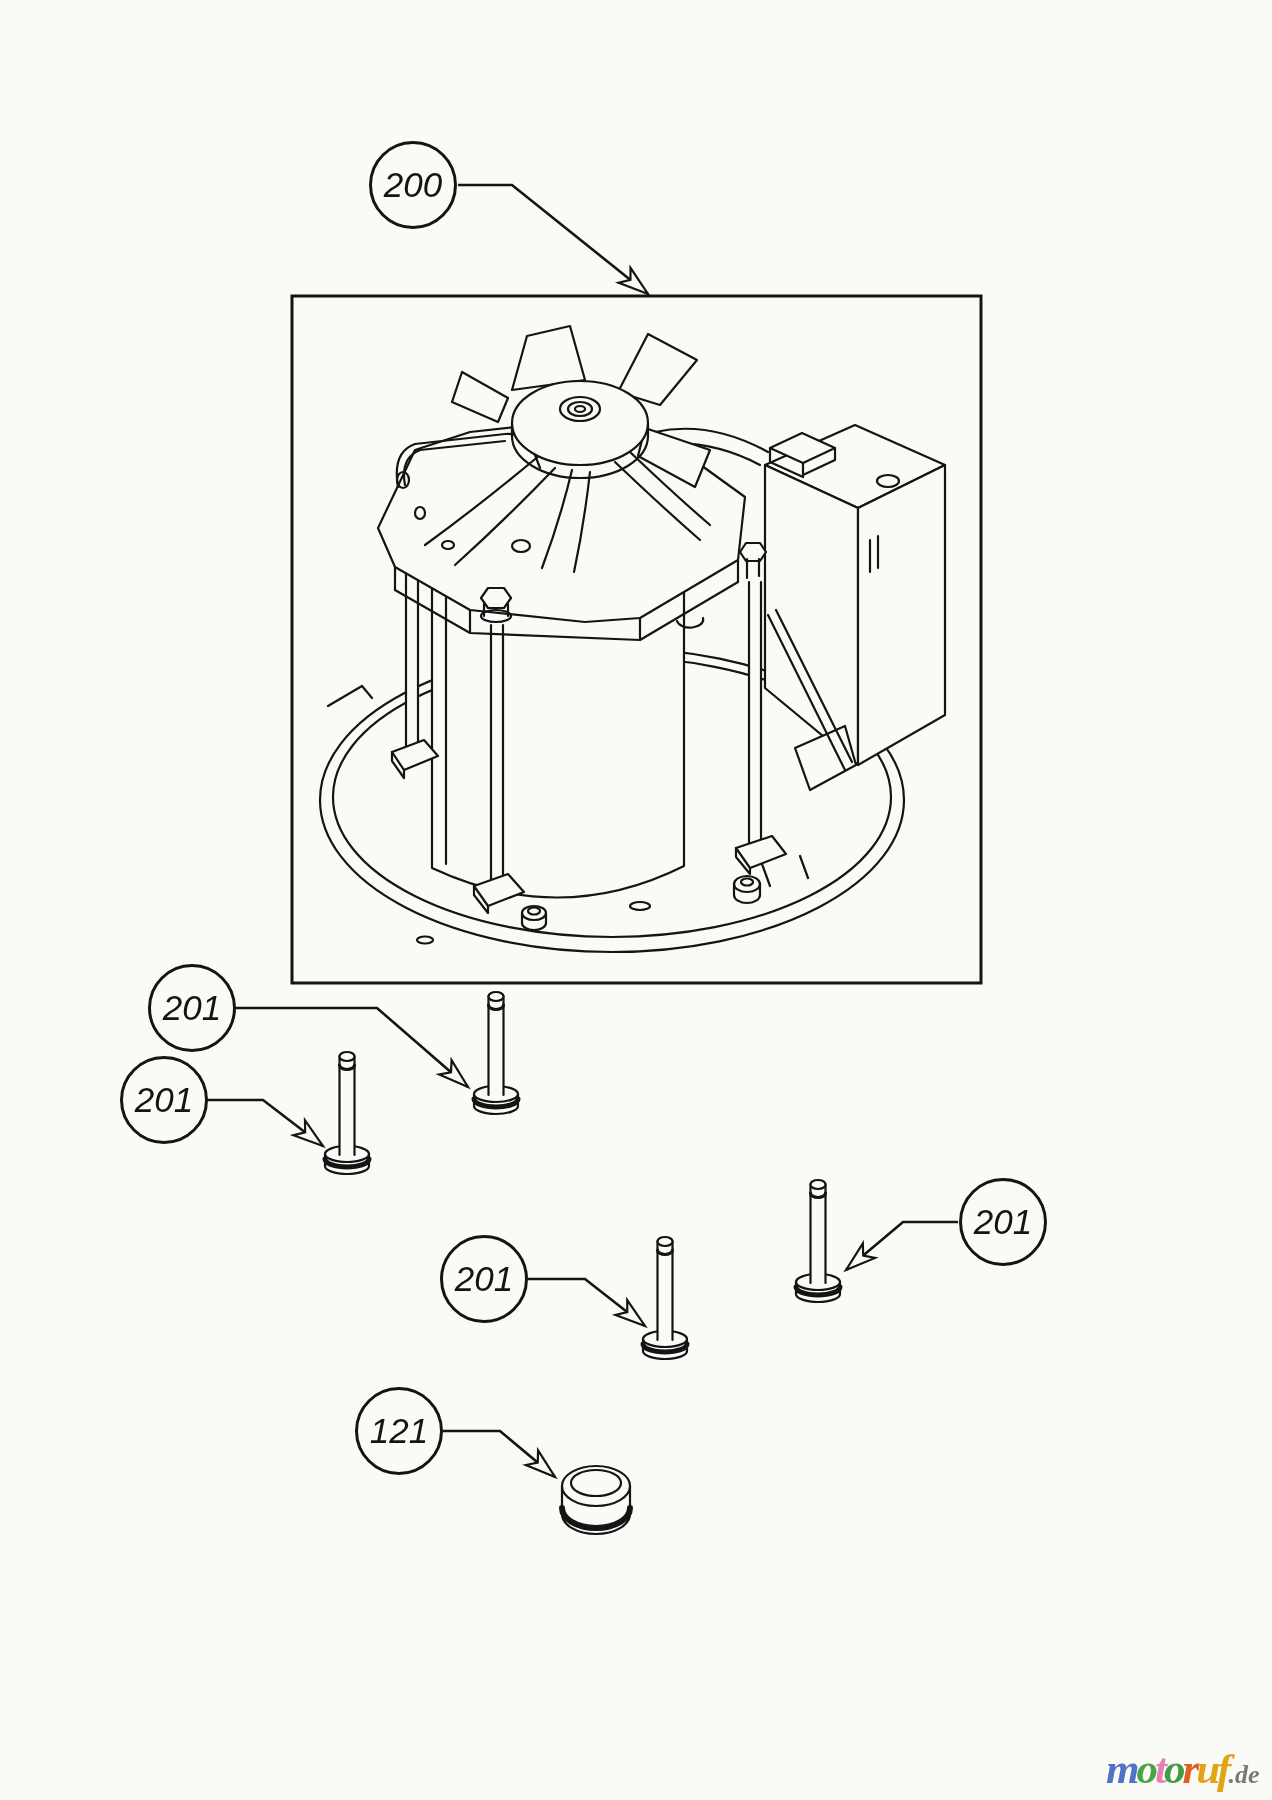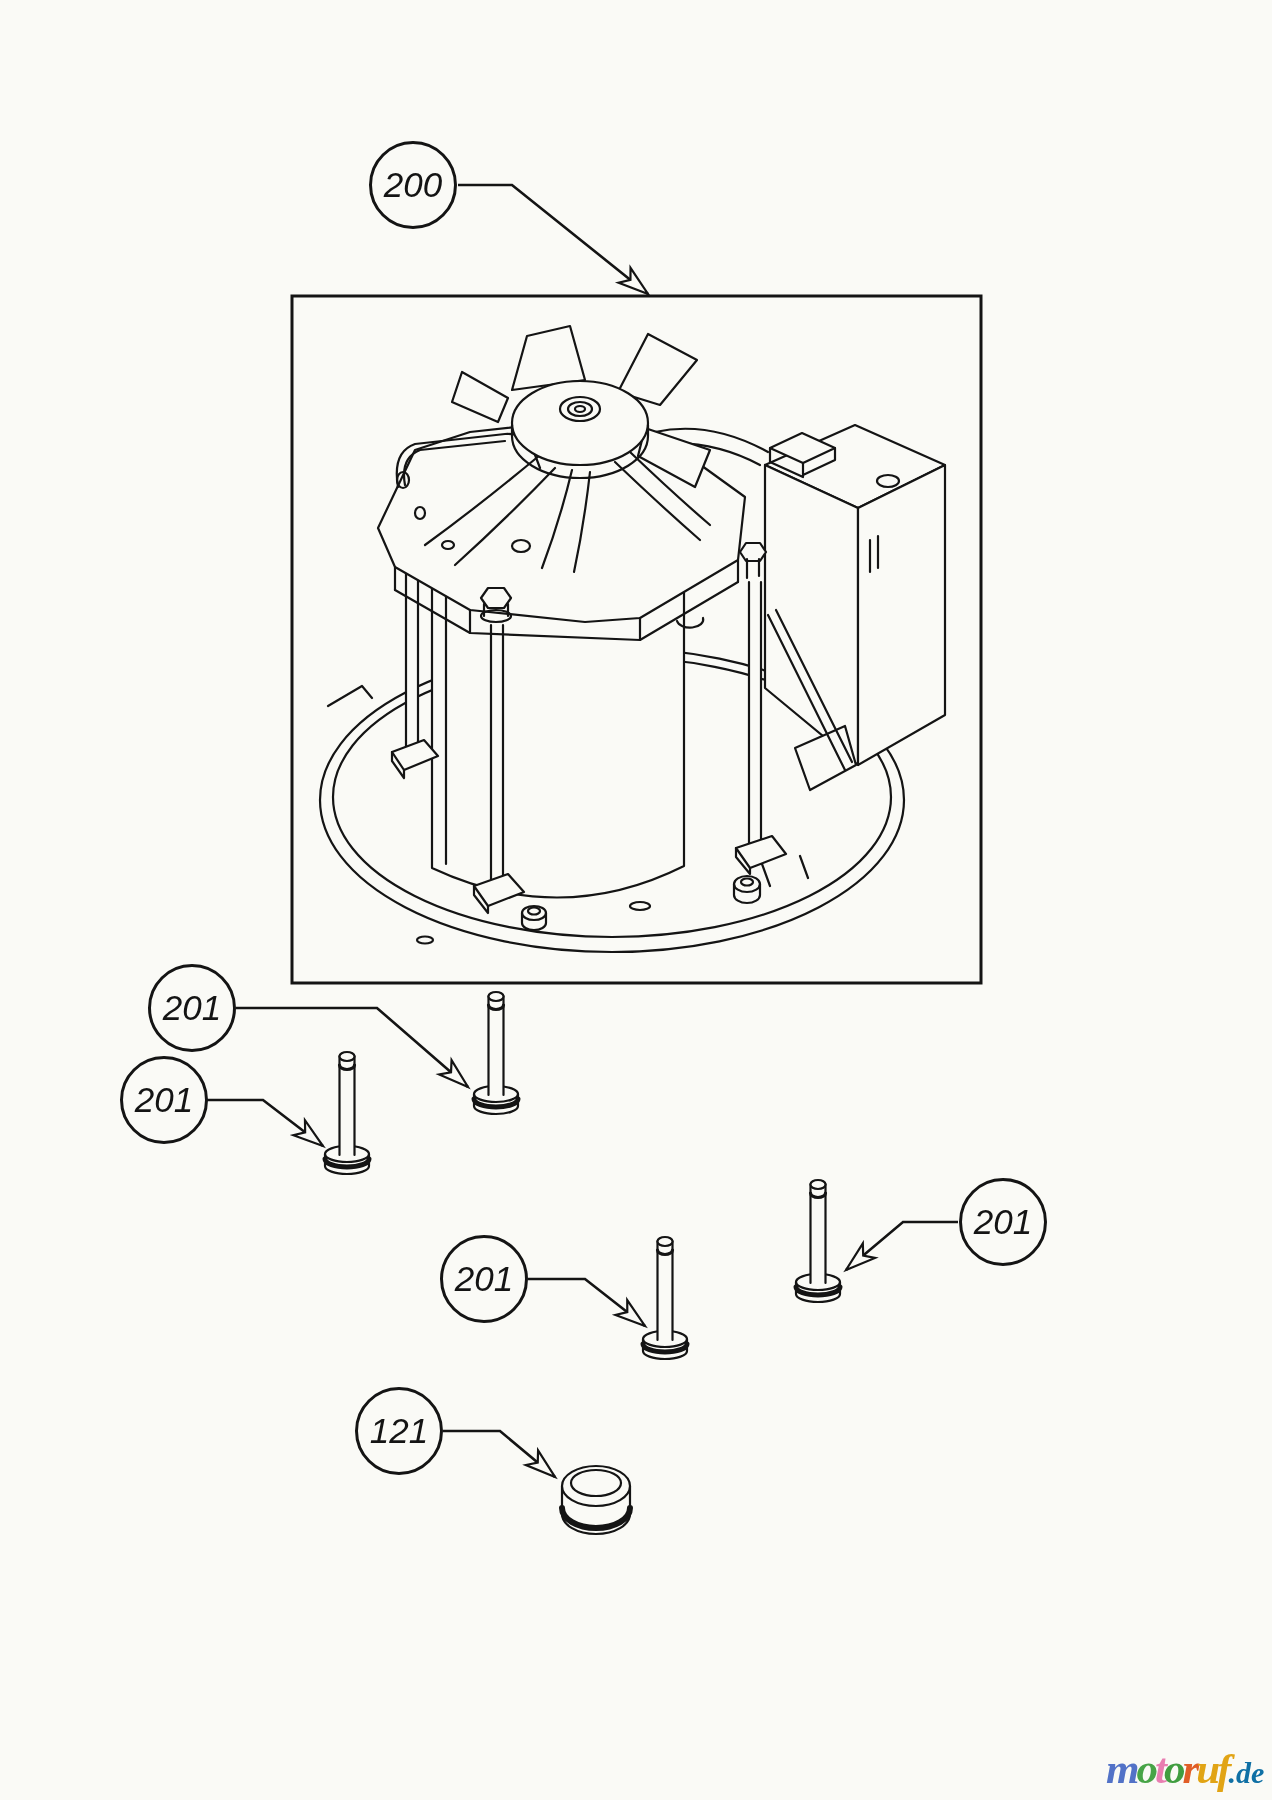--- a/index.html
+++ b/index.html
@@ -17,21 +17,21 @@
   #part-number{
     position:absolute;left:898px;top:1736px;z-index:6;
     font-size:53px;letter-spacing:-1.5px;color:#080808;white-space:nowrap;
   }
   #watermark{
     position:absolute;left:1106px;top:1747px;z-index:5;white-space:nowrap;
     font-family:"Liberation Serif","DejaVu Serif",serif;font-weight:bold;
     font-size:43px;letter-spacing:-3px;opacity:.95;line-height:1;
   }
   #watermark .suffix{
-    font-size:30px;letter-spacing:0;color:#0369a1;font-weight:bold;
+    font-size:26px;letter-spacing:0;color:#737373;font-weight:bold;
   }
 </style>
 </head>
 <body>
 
 <div id="canvas">
 
   <svg id="diagram-svg" width="1272" height="1800" viewBox="0 0 1272 1800">
     <defs>
       <marker id="arrw" markerUnits="userSpaceOnUse" markerWidth="40" markerHeight="26" refX="0" refY="0" orient="auto" style="overflow:visible">

